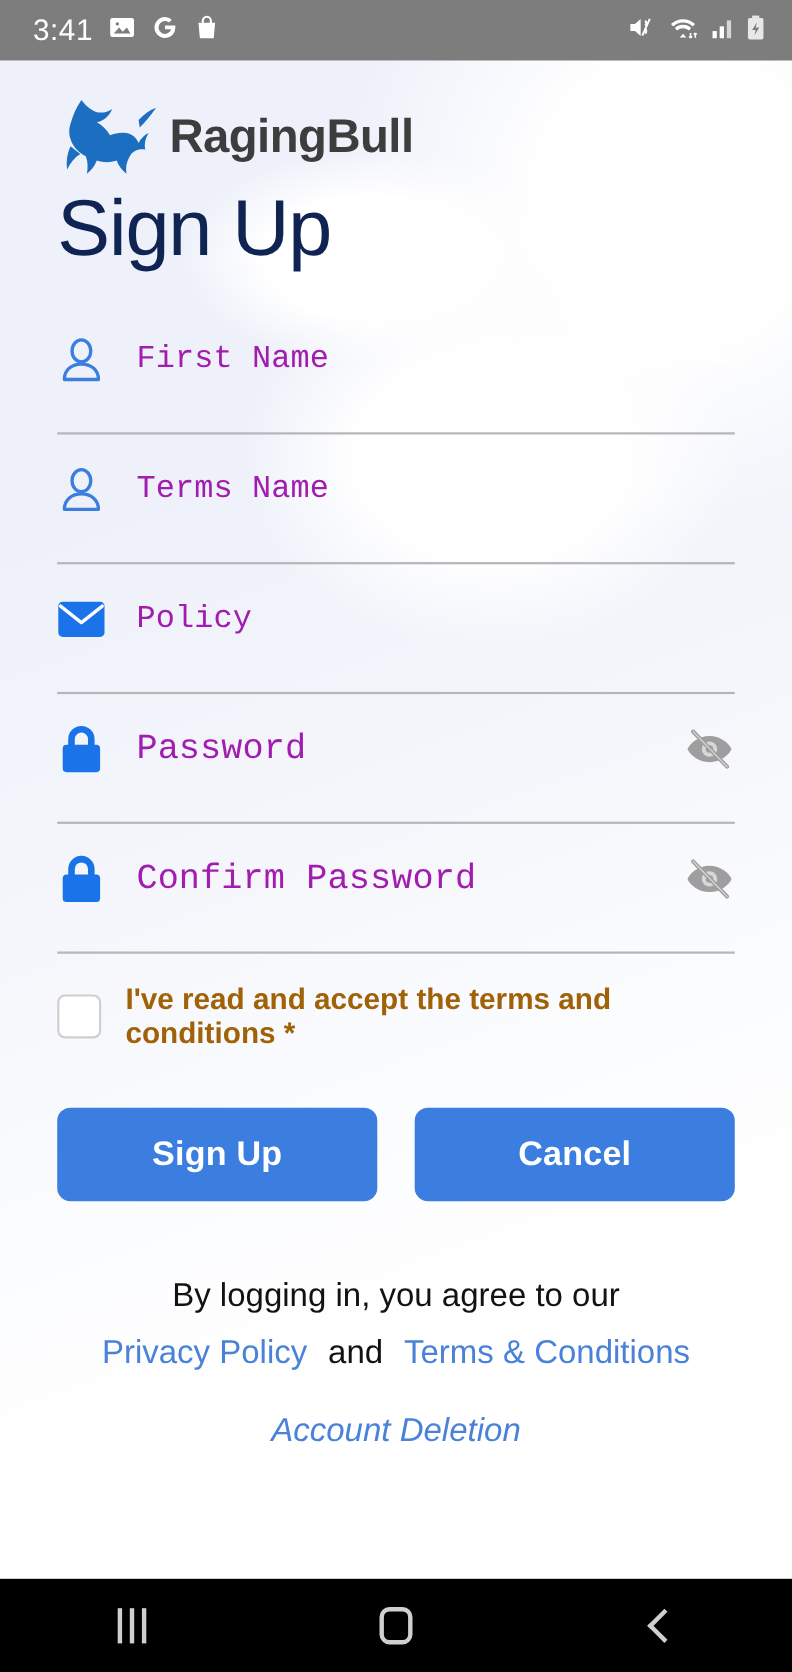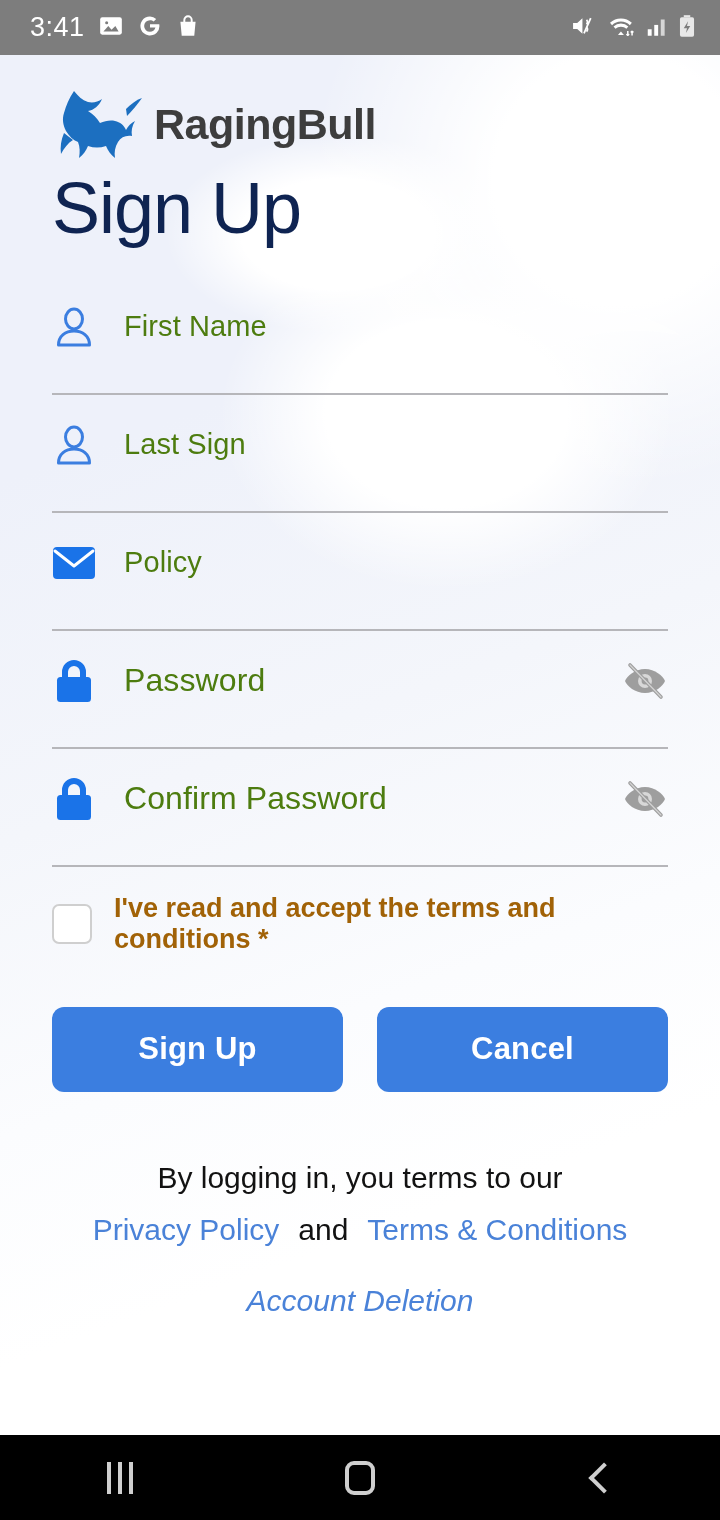--- a/index.html
+++ b/index.html
@@ -91,22 +91,23 @@
   .field-row {
     display: flex; align-items: center;
     height: 100px;
   }
   .f-icon {
     width: 44px; height: 44px; flex: 0 0 44px;
     margin-right: 28px;
     display: flex; align-items: center; justify-content: center;
   }
   .f-label {
-    font-size: 29px; color: #4d7c0f;
+    font-size: 29px; color: #a21caf;
     letter-spacing: .1px;
+    font-family: Liberation Mono, monospace;
   }
   .f-label.lg { font-size: 32px; }
   .f-eye {
     margin-left: auto;
     width: 46px; height: 46px;
     display: flex; align-items: center; justify-content: center;
   }
   .f-line {
     position: absolute; left: 0; right: 0; bottom: 0;
     height: 2px; background: #b6b6ba;
@@ -281,21 +282,21 @@
         </div>
 
         <div class="field">
           <div class="field-row">
             <span class="f-icon">
               <svg width="40" height="42" viewBox="0 0 40 42">
                   <ellipse cx="20" cy="13" rx="8.5" ry="10" fill="none" stroke="#3b7ee0" stroke-width="3"></ellipse>
                   <path d="M4.5 39 C4.5 30 11.5 25 20 25 C28.5 25 35.5 30 35.5 39 Z" fill="none" stroke="#3b7ee0" stroke-width="3" stroke-linejoin="round"></path>
                 </svg>
             </span>
-            <span class="f-label">Last Sign</span>
+            <span class="f-label">Terms Name</span>
           </div>
           <div class="f-line"></div>
         </div>
 
         <div class="field">
           <div class="field-row">
             <span class="f-icon">
               <svg width="44" height="34" viewBox="0 0 44 34">
                   <rect x="1" y="1" width="42" height="32" rx="4" fill="#1a73e8"></rect>
                   <path d="M3 5 L22 20 L41 5" fill="none" stroke="#ffffff" stroke-width="3" stroke-linecap="round" stroke-linejoin="round"></path>
@@ -355,21 +356,21 @@
           <span class="terms-label">I've read and accept the terms and conditions *</span>
         </div>
 
         <div class="btn-row">
           <button class="btn">Sign Up</button>
           <button class="btn">Cancel</button>
         </div>
 
         <div class="footer">
           <div>
-            <span class="f-text">By logging in, you terms to our</span>
+            <span class="f-text">By logging in, you agree to our</span>
           </div>
           <div class="f-line2">
             <span class="f-link">Privacy Policy</span>
             <span class="sep"></span>
             <span class="f-text">and</span>
             <span class="sep"></span>
             <span class="f-link">Terms &amp; Conditions</span>
           </div>
           <div class="f-line3">
             <span class="f-link">Account Deletion</span>

